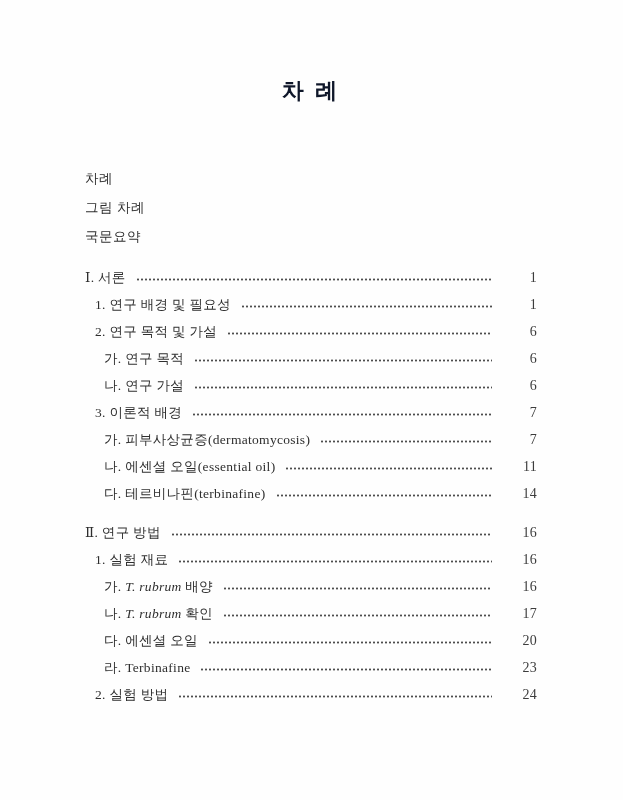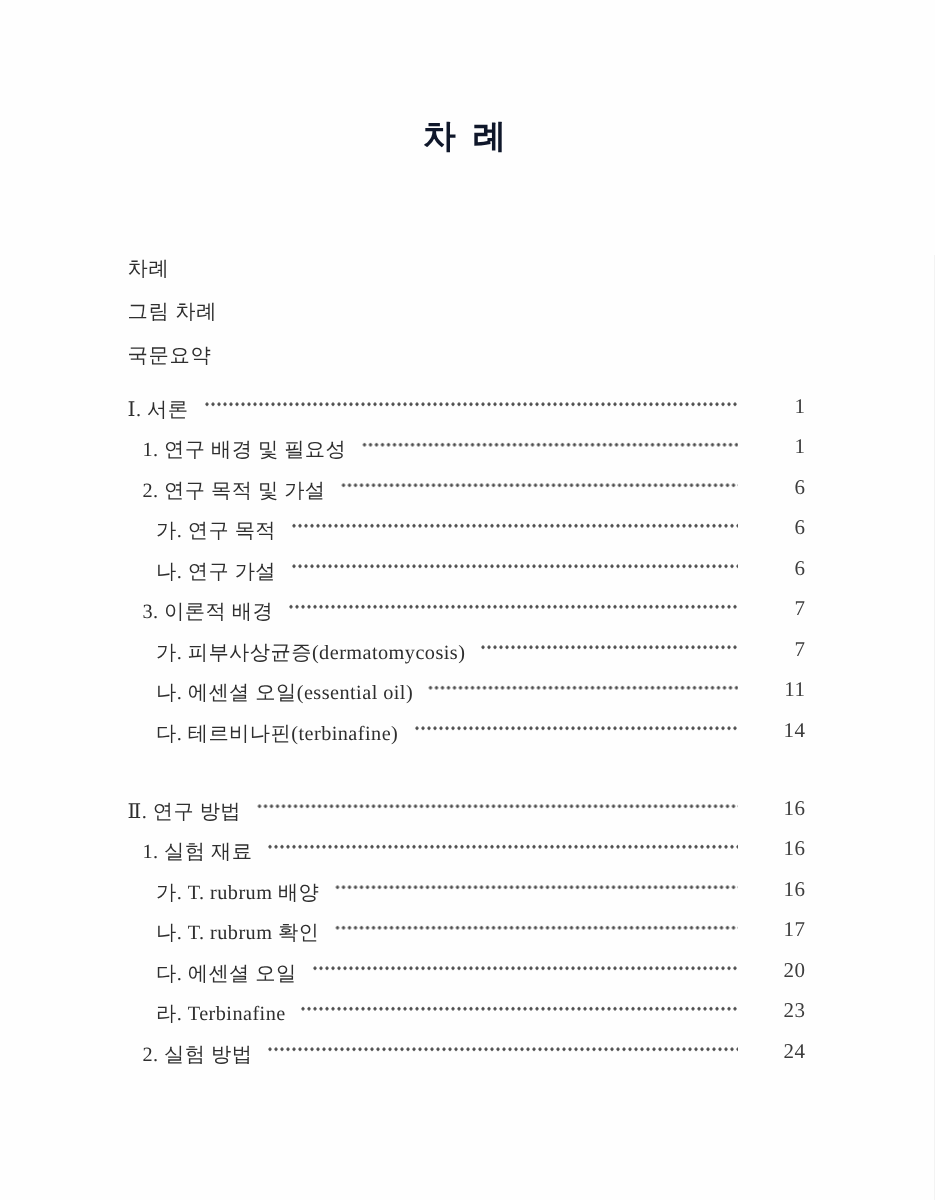--- a/index.html
+++ b/index.html
@@ -24,32 +24,33 @@
     color:#0f172a;
   }
   .front { margin-top:60px; }
   .front-item {
     height:29px;
     display:flex; align-items:center;
     font-size:13.5px;
     letter-spacing:0.5px;
   }
   .toc { margin-top:13px; }
-  .toc-section + .toc-section { margin-top:25px; }
+  .toc-section + .toc-section { margin-top:12px; }
   .toc-row {
     display:flex;
+    align-items:center;
     height:27px;
     font-size:13.5px;
     letter-spacing:0.3px;
     white-space:nowrap;
   }
   .toc-row.lv1 { padding-left:10px; }
   .toc-row.lv2 { padding-left:19px; }
   .label { white-space:nowrap; }
-  .label .it { }
+  .label .it { font-style:italic; }
   .leader {
     flex:1;
     height:5px;
     margin:3px 9px 0 10px;
     background-image:radial-gradient(circle, #4d4d4d 0.9px, rgba(0,0,0,0) 1.25px);
     background-size:4px 5px;
     background-repeat:repeat-x;
     background-position:0 50%;
   }
   .pagenum {

